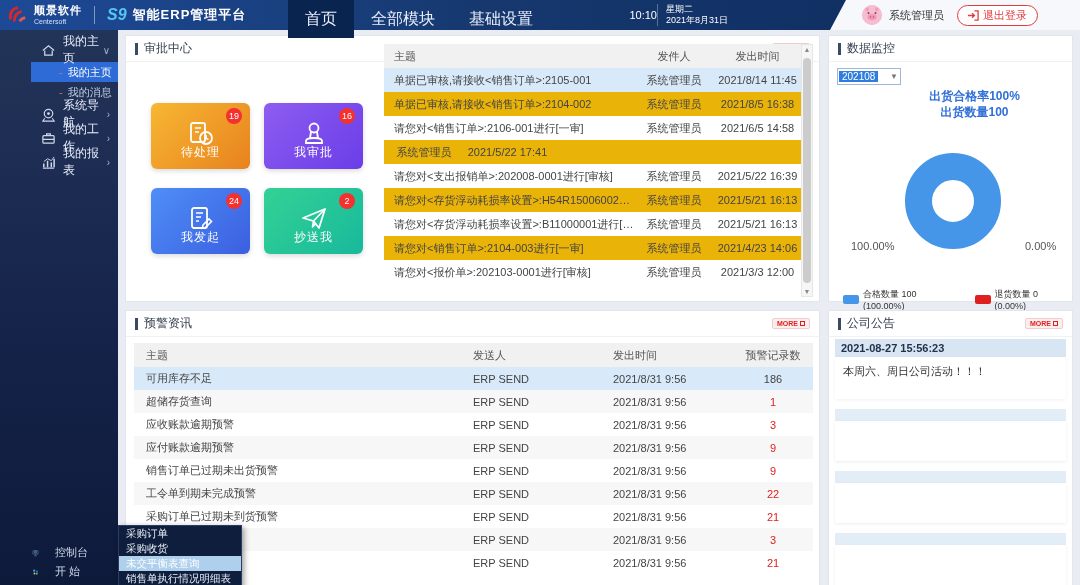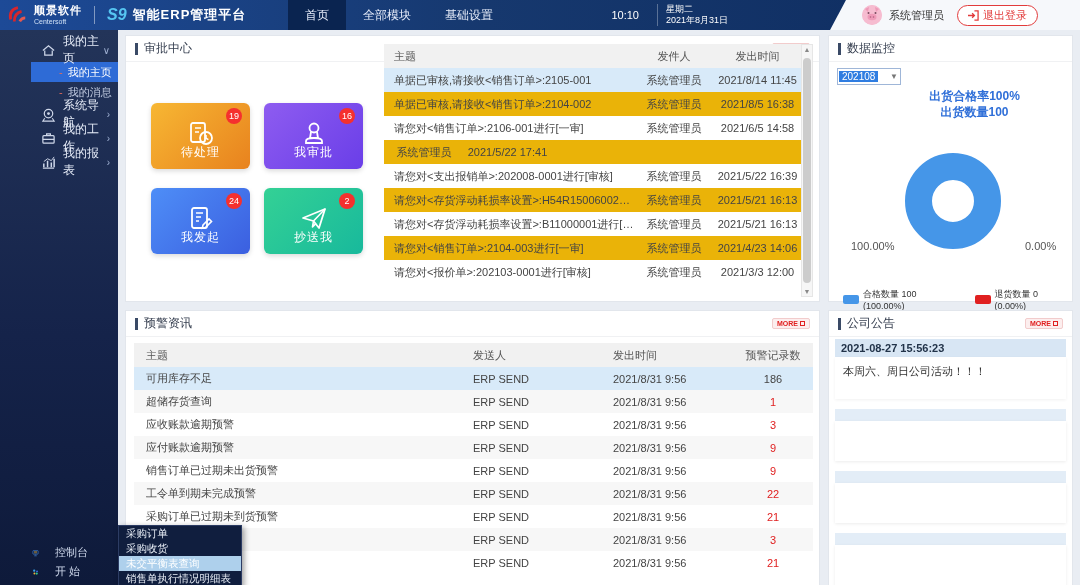--- a/index.html
+++ b/index.html
@@ -11,23 +11,23 @@
     background:linear-gradient(90deg,#1d4a97 0%,#16386e 45%,#0d2b5e 100%); z-index:30; }
   .brand { position:absolute; left:6px; top:0; height:30px; display:flex; align-items:center; gap:6px; }
   .brand svg.swirl { width:22px; height:22px; }
   .brand-text { line-height:1; }
   .brand-cn { font-size:11px; font-weight:bold; color:#fff; letter-spacing:1px; }
   .brand-en { font-size:7px; color:#cfe0f5; margin-top:2px; }
   .brand-div { width:1px; height:18px; background:rgba(255,255,255,.45); margin:0 6px; }
   .s9 { font-size:16px; font-weight:bold; font-style:italic; color:#56c5f2; }
   .product { font-size:13px; font-weight:bold; color:#fff; letter-spacing:1px; }
   .topnav { position:absolute; left:288px; top:0; height:30px; display:flex; }
-  .tab { height:30px; display:flex; align-items:center; padding:5px 17px; font-size:12px; color:#e8eefb; cursor:pointer; }
+  .tab { height:38px; display:flex; align-items:center; padding:5px 17px; font-size:16px; color:#e8eefb; cursor:pointer; }
   .tab.active { background:#0a2450; }
-  .top-right { position:absolute; right:352px; top:0; height:30px; display:flex; align-items:center; gap:18px; color:#fff; }
+  .top-right { position:absolute; right:352px; top:0; height:30px; display:flex; align-items:center; gap:0; color:#fff; }
   .clock { font-size:11px; }
   .datebox { font-size:9px; line-height:1.25; border-left:1px solid rgba(255,255,255,.3); padding-left:8px; }
   .user-area { position:absolute; right:0; top:0; width:250px; height:30px; background:#f6f8fb;
     clip-path:polygon(16px 0,100% 0,100% 100%,0 100%); display:flex; align-items:center; gap:7px; padding-left:32px; }
   .avatar { width:20px; height:20px; border-radius:50%; background:#f6bcd0; overflow:hidden; flex:none; }
   .username { font-size:11px; color:#333; }
   .logout { margin-left:6px; display:flex; align-items:center; gap:4px; border:1px solid #e23b3b; color:#e23b3b;
     background:#fff; border-radius:11px; font-size:11px; padding:2px 10px; cursor:pointer; font-family:inherit; }
 
   

